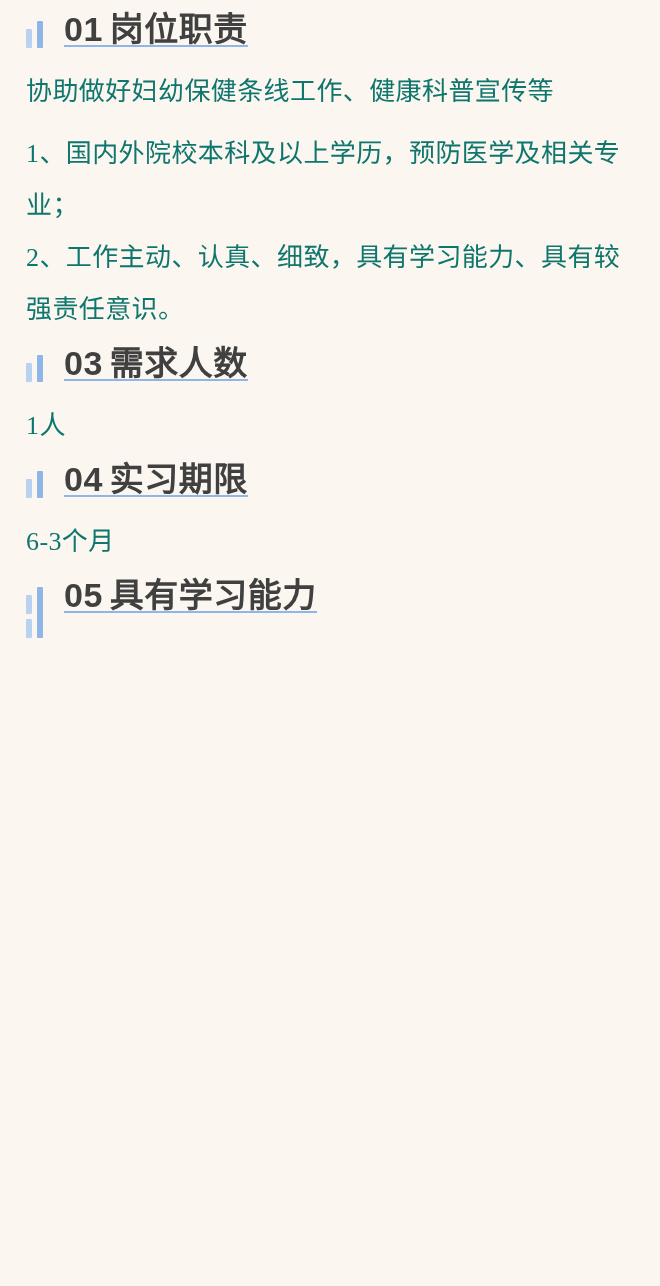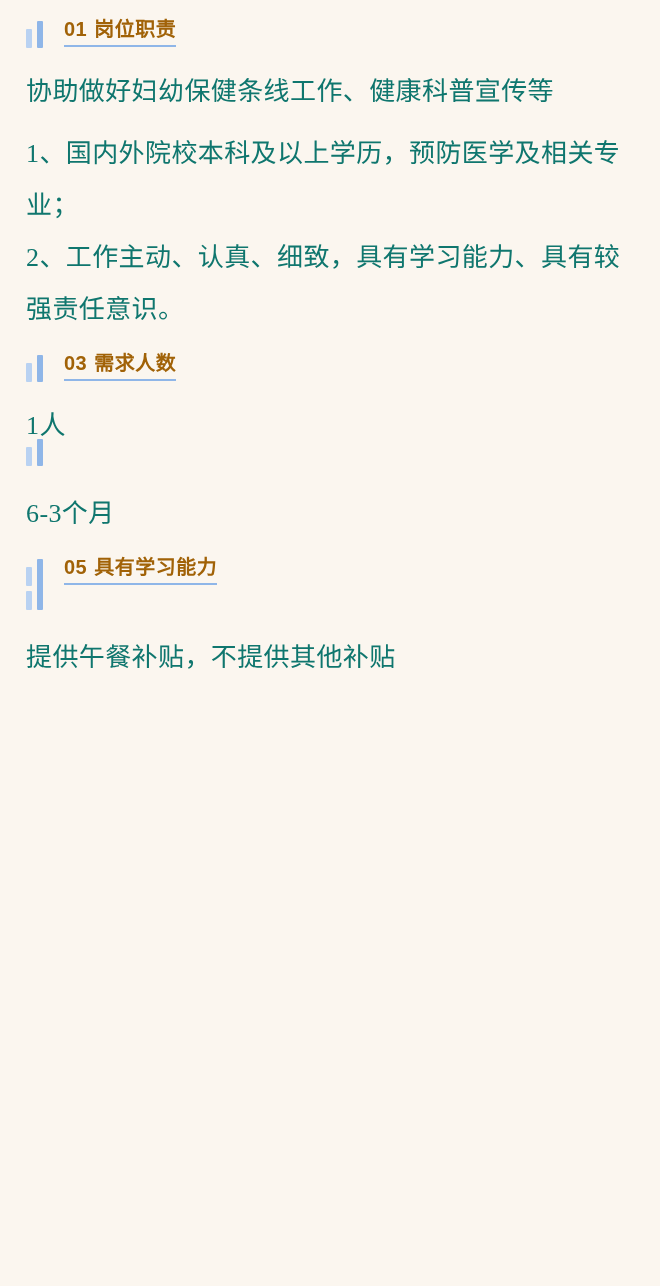--- a/index.html
+++ b/index.html
@@ -52,26 +52,26 @@
     left: 0;
     height: 19px;
     background: #b9d2f2;
   }
   .heading-wrap .bars i.b2 {
     left: 11px;
     height: 27px;
     background: #8fb6e8;
   }
   .heading-text {
-    font-size: 20px;
+    font-size: 34px;
     font-weight: bold;
     letter-spacing: 0.5px;
     line-height: 34px;
     white-space: nowrap;
-    color: #a16207;
+    color: #404040;
   }
   .heading-num {
     font-weight: bold;
     margin-right: 7px;
   }
   .heading-rule {
     height: 2px;
     background: #8fb6e8;
     margin-top: -1px;
   }
@@ -128,20 +128,23 @@
     </div>
     <p class="body-text">1人</p>
   </div>
 
   <div class="section sec-04">
     <div class="heading-wrap">
       <span class="bars">
           <i class="b1"></i>
           <i class="b2"></i>
         </span>
+      <div class="heading-text">
+        <span class="heading-num">04</span><span>实习期限</span>
+      </div>
       <div class="heading-rule"></div>
     </div>
     <p class="body-text">6-3个月</p>
   </div>
 
   <div class="section sec-05">
     <div class="heading-wrap">
       <span class="bars">
           <i class="b1"></i>
           <i class="b2"></i>
@@ -154,16 +157,15 @@
   </div>
 
   <div class="section sec-06">
     <div class="heading-wrap">
       <span class="bars">
           <i class="b1"></i>
           <i class="b2"></i>
         </span>
       <div class="heading-rule"></div>
     </div>
-    <p class="body-text">提供午餐补贴，不提供其他补贴</p>
   </div>
 
 </div>
 
 </body></html>

